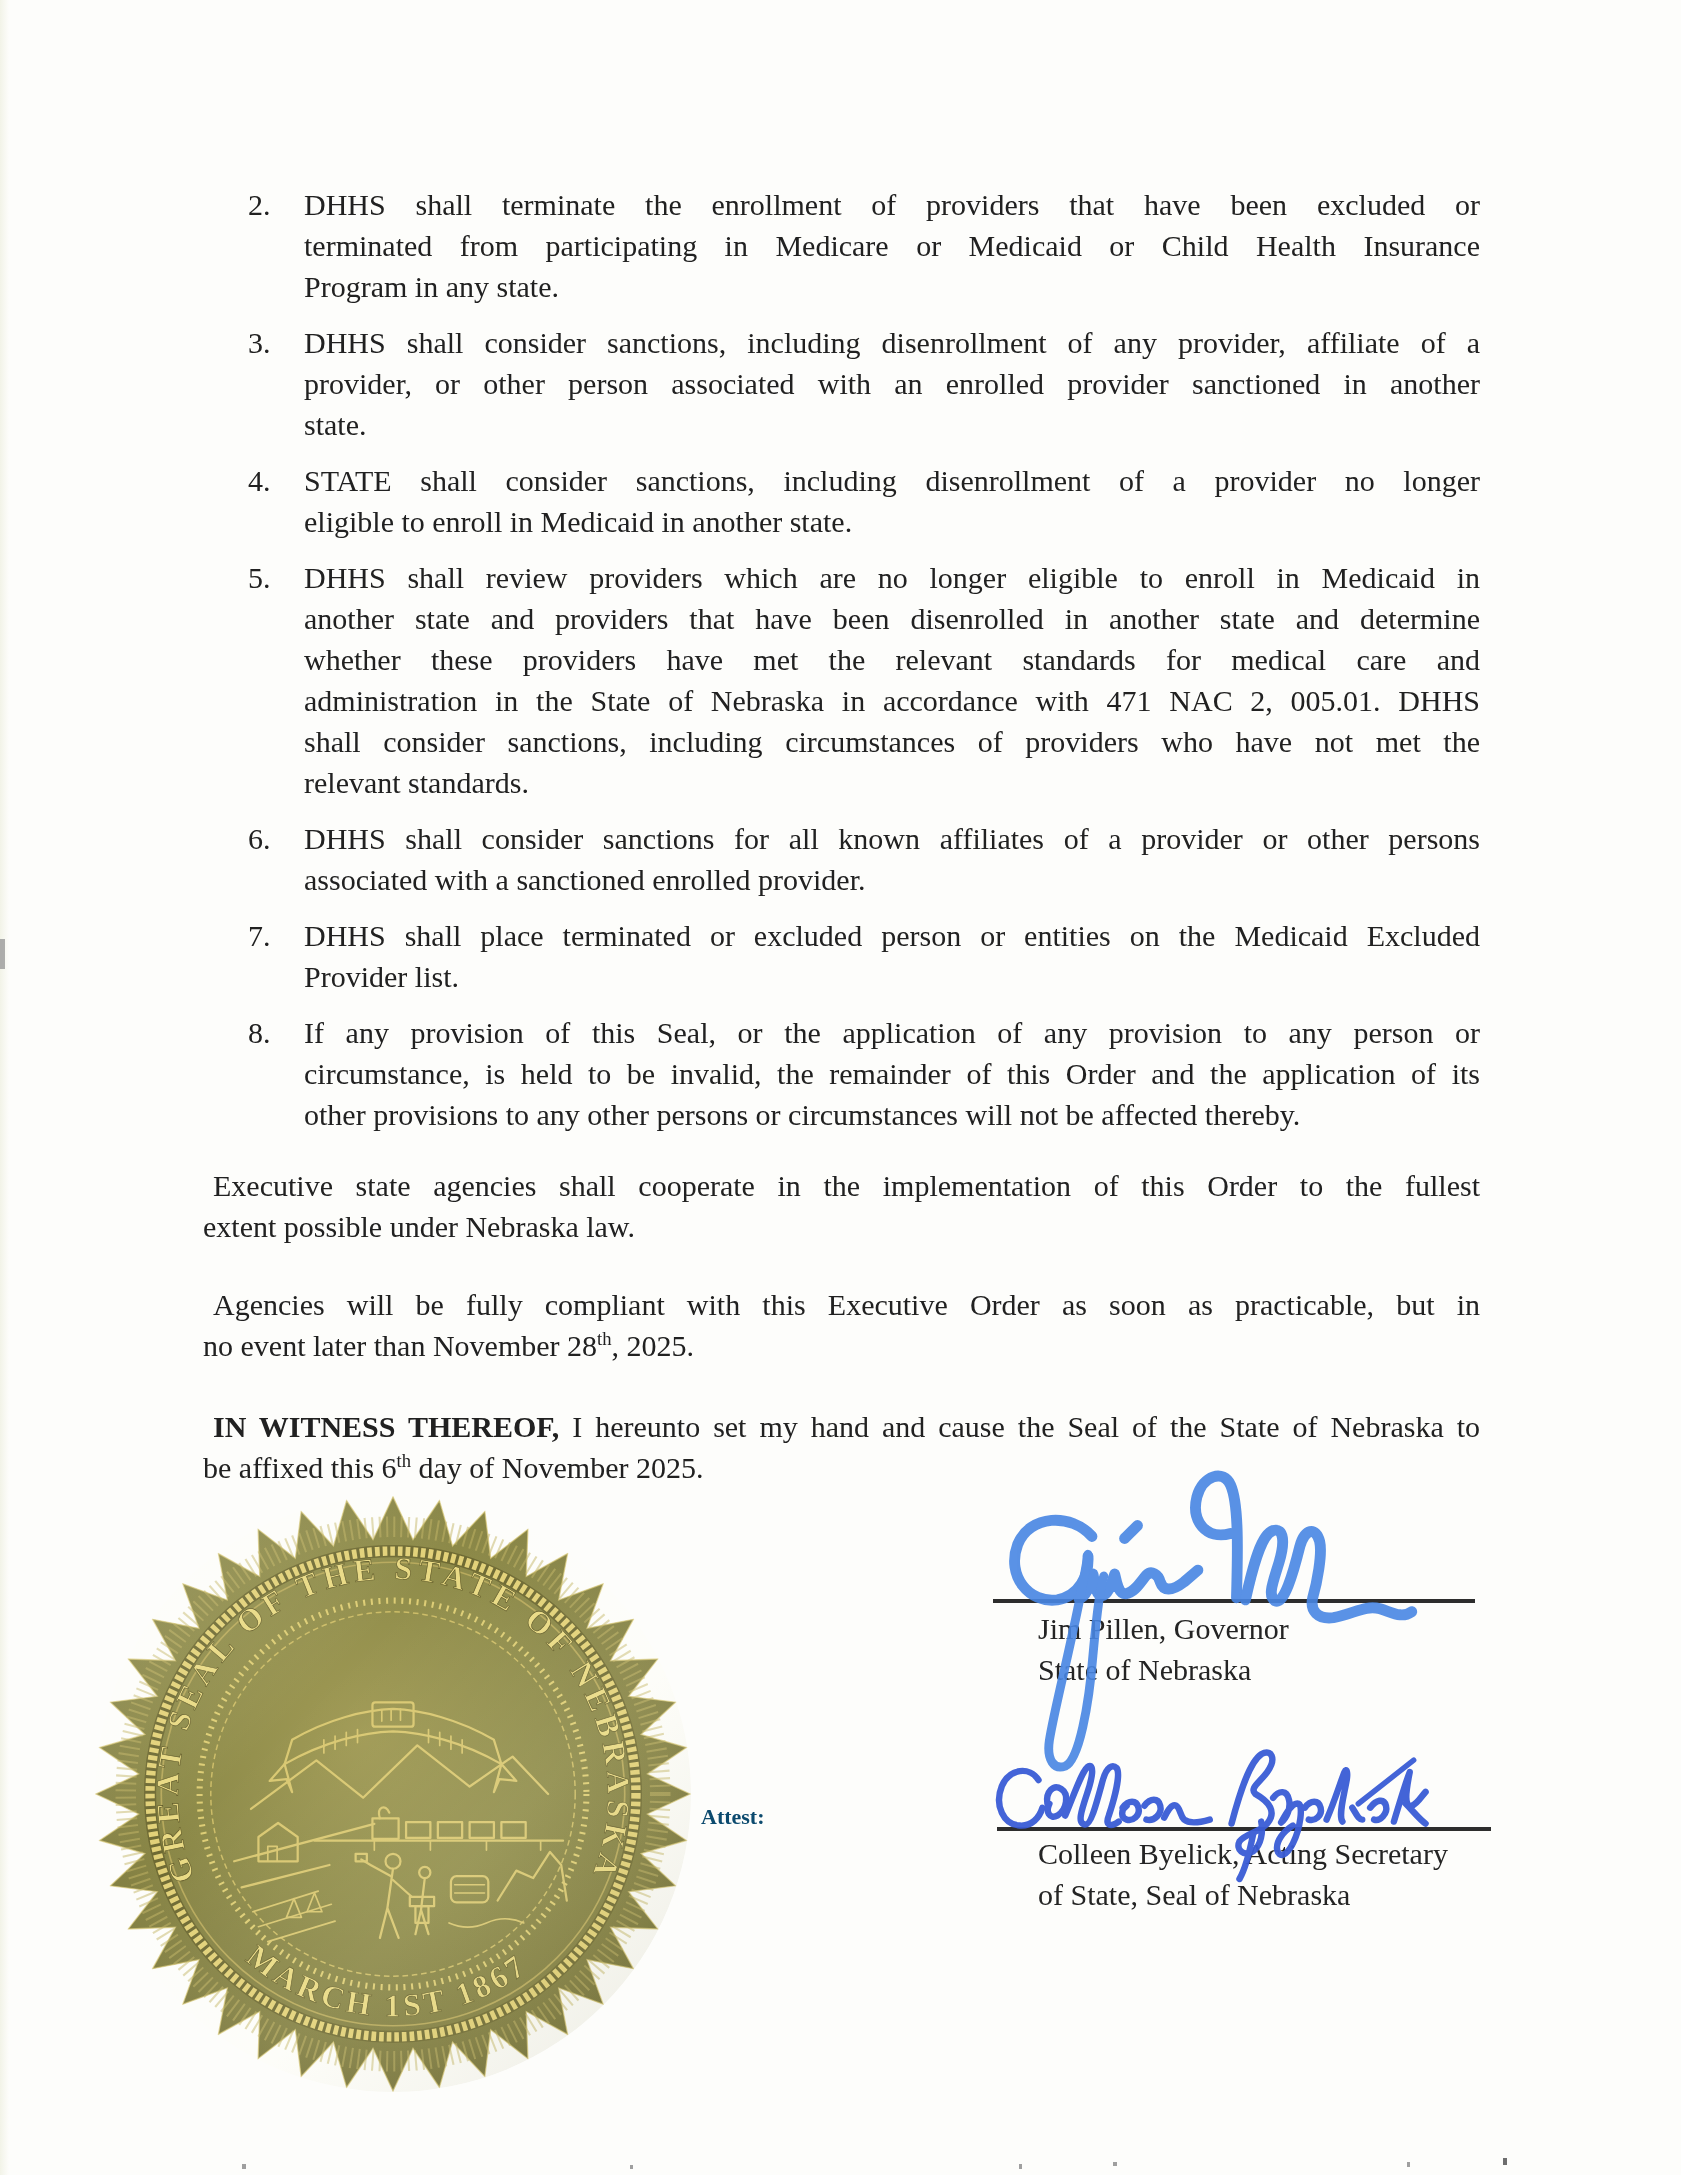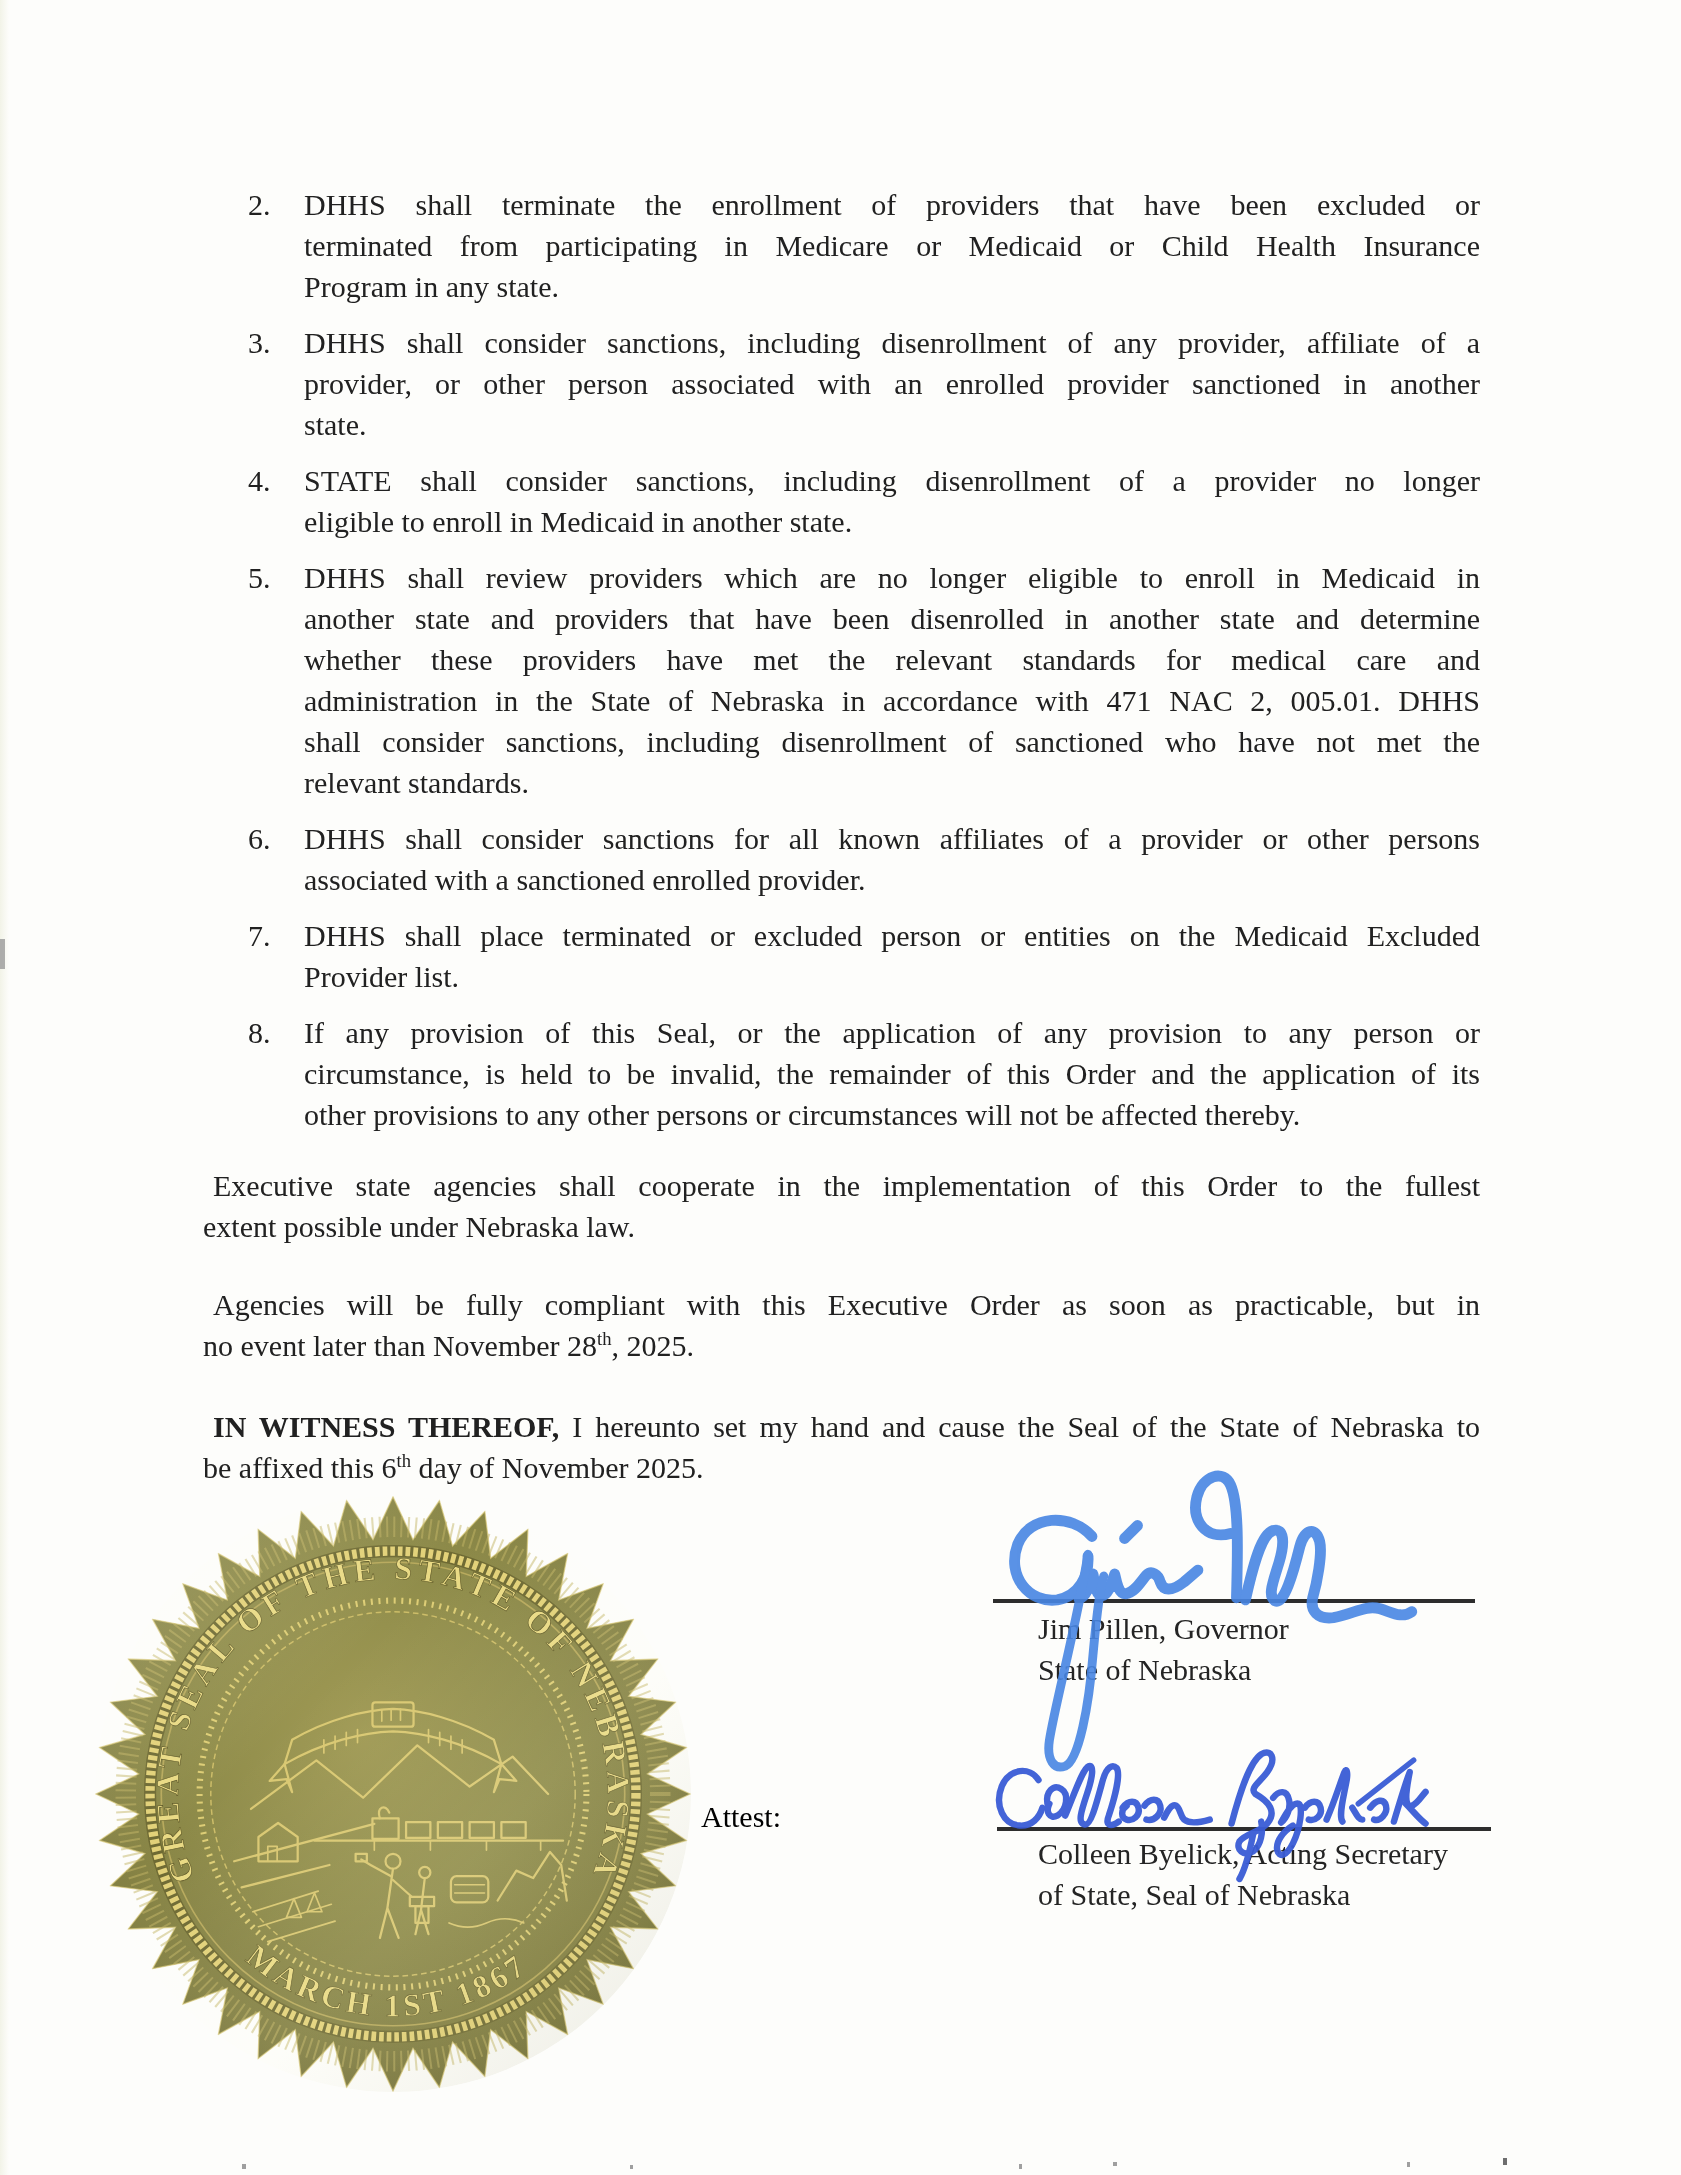--- a/index.html
+++ b/index.html
@@ -35,21 +35,21 @@
   .para-comp{margin-top:37px;}
   .para-wit{margin-top:40px;font-family:Liberation Serif, serif;}
   sup{font-size:0.62em;line-height:0;vertical-align:super;}
   strong{font-weight:bold;}
   .sigline{position:absolute;height:4px;background:#2d2d2d;}
   .gov-line{left:993px;top:1599px;width:482px;}
   .sec-line{left:997px;top:1827px;width:494px;}
   .siglabel{position:absolute;font-size:30px;line-height:41px;color:#242424;}
   .gov-label{left:1038px;top:1608px;}
   .sec-label{left:1038px;top:1833px;}
-  .attest{position:absolute;left:701px;top:1796px;font-size:30px;line-height:41px;color:#000000;}
+  .attest{position:absolute;left:701px;top:1796px;font-size:22px;line-height:41px;color:#0c4a6e;font-weight:bold;}
   .seal-wrap{position:absolute;left:94px;top:1495px;width:598px;height:598px;}
   .ink-overlay{position:absolute;left:0;top:0;width:1681px;height:2175px;pointer-events:none;}
   .speck{position:absolute;background:#8e8e8e;opacity:.85;}
   .edge-dash{position:absolute;left:0;top:939px;width:5px;height:30px;background:#9a9a9a;opacity:.8;}
   svg text{font-family:"Liberation Serif",serif;}
 </style>
 </head>
 <body>
 
 <div class="page">
@@ -80,21 +80,21 @@
             <div class="jline last">eligible to enroll in Medicaid in another state.</div>
           </div>
         </li>
         <li class="directive">
           <span class="num">5.</span>
           <div>
             <div class="jline">DHHS shall review providers which are no longer eligible to enroll in Medicaid in</div>
             <div class="jline">another state and providers that have been disenrolled in another state and determine</div>
             <div class="jline">whether these providers have met the relevant standards for medical care and</div>
             <div class="jline">administration in the State of Nebraska in accordance with 471 NAC 2, 005.01. DHHS</div>
-            <div class="jline">shall consider sanctions, including disenrollment of sanctioned who have not met the</div>
+            <div class="jline">shall consider sanctions, including circumstances of providers who have not met the</div>
             <div class="jline last">relevant standards.</div>
           </div>
         </li>
         <li class="directive">
           <span class="num">6.</span>
           <div>
             <div class="jline">DHHS shall consider sanctions for all known affiliates of a provider or other persons</div>
             <div class="jline last">associated with a sanctioned enrolled provider.</div>
           </div>
         </li>

